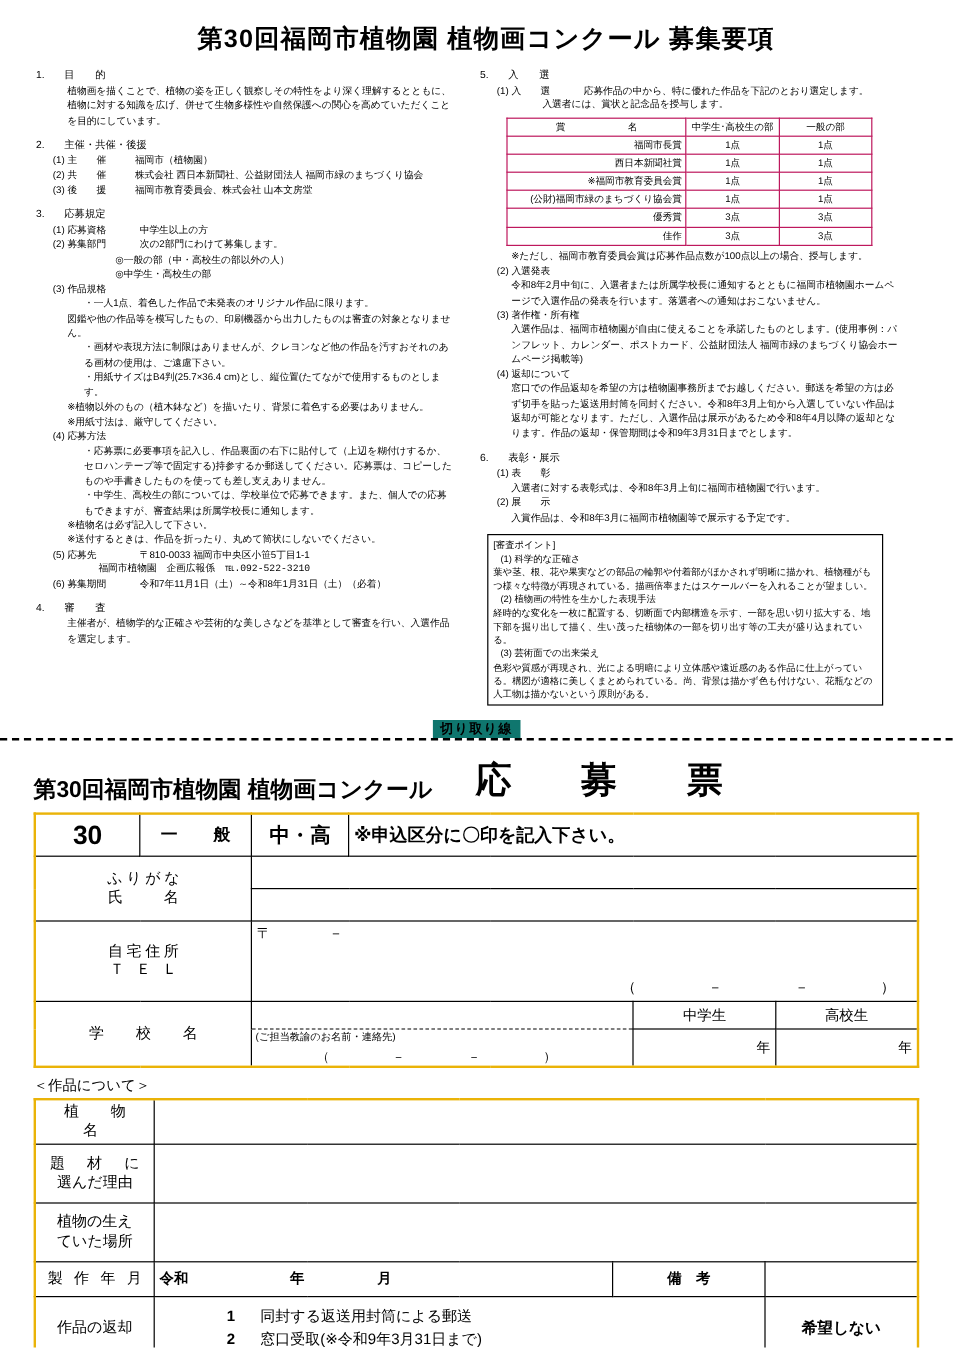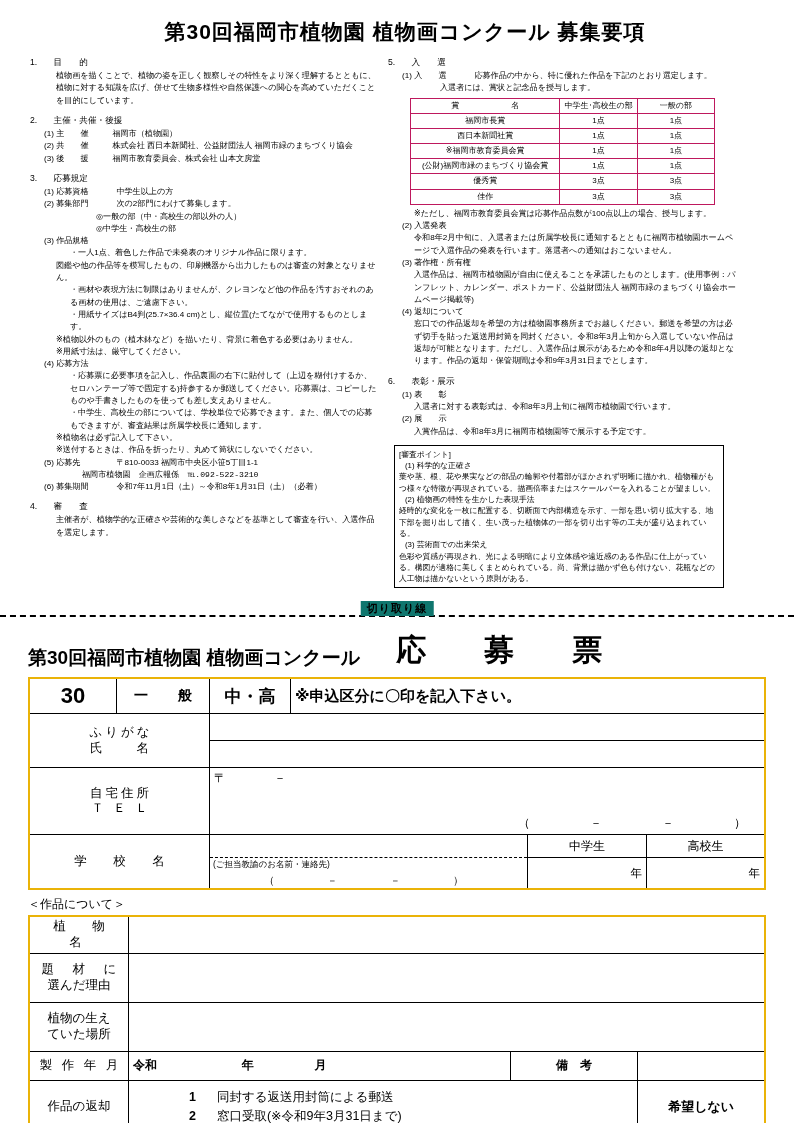--- a/index.html
+++ b/index.html
@@ -8,21 +8,21 @@
     font-family:"Liberation Sans","DejaVu Sans",sans-serif;
     color:#000;position:relative;overflow:hidden;
   }
   .page{width:794px;height:1123px;position:relative;box-sizing:border-box;padding:0;}
 
   
   .doc-title{
     text-align:center;font-size:21px;font-weight:bold;
     letter-spacing:1px;margin:18px 0 10px 16px;
   }
-  .cols{display:flex;padding:0 22px 0 30px;gap:10px;align-items:flex-start;}
+  .cols{display:flex;padding:0 22px 0 30px;gap:22px;align-items:flex-start;}
   .col{width:348px;font-size:8.1px;line-height:1.52;}
   .col.right{width:352px;}
   .sec{margin-bottom:7px;}
   .sec-head{font-size:8.6px;margin-bottom:1px;}
   .sp{display:inline-block;width:14px;}
   .ind1{padding-left:14px;}
   .ind2{padding-left:26px;}
   .ind3{padding-left:40px;}
   .ind4{padding-left:52px;font-family:Liberation Mono, monospace;}
   .ind5{padding-left:66px;}
@@ -31,21 +31,21 @@
 
   
   table.award{
     border-collapse:collapse;margin:3px 0 3px 22px;width:305px;
     font-size:8px;
   }
   table.award td,table.award th{
     border:1px solid #be185d;padding:1px 3px;font-weight:normal;
   }
   table.award th{text-align:center;}
-  td.aw-name{text-align:center;width:150px;}
+  td.aw-name{text-align:right;width:150px;}
   td.aw-num{text-align:center;width:77px;}
   th.aw-name{letter-spacing:12px;text-indent:12px;}
 
   
   .judge-box{
     border:1px solid #000;margin:6px 0 0 6px;padding:3px 4px;
     font-size:7.8px;line-height:1.45;width:330px;box-sizing:border-box;
   }
   .judge-box .jt{margin-left:6px;}
 

